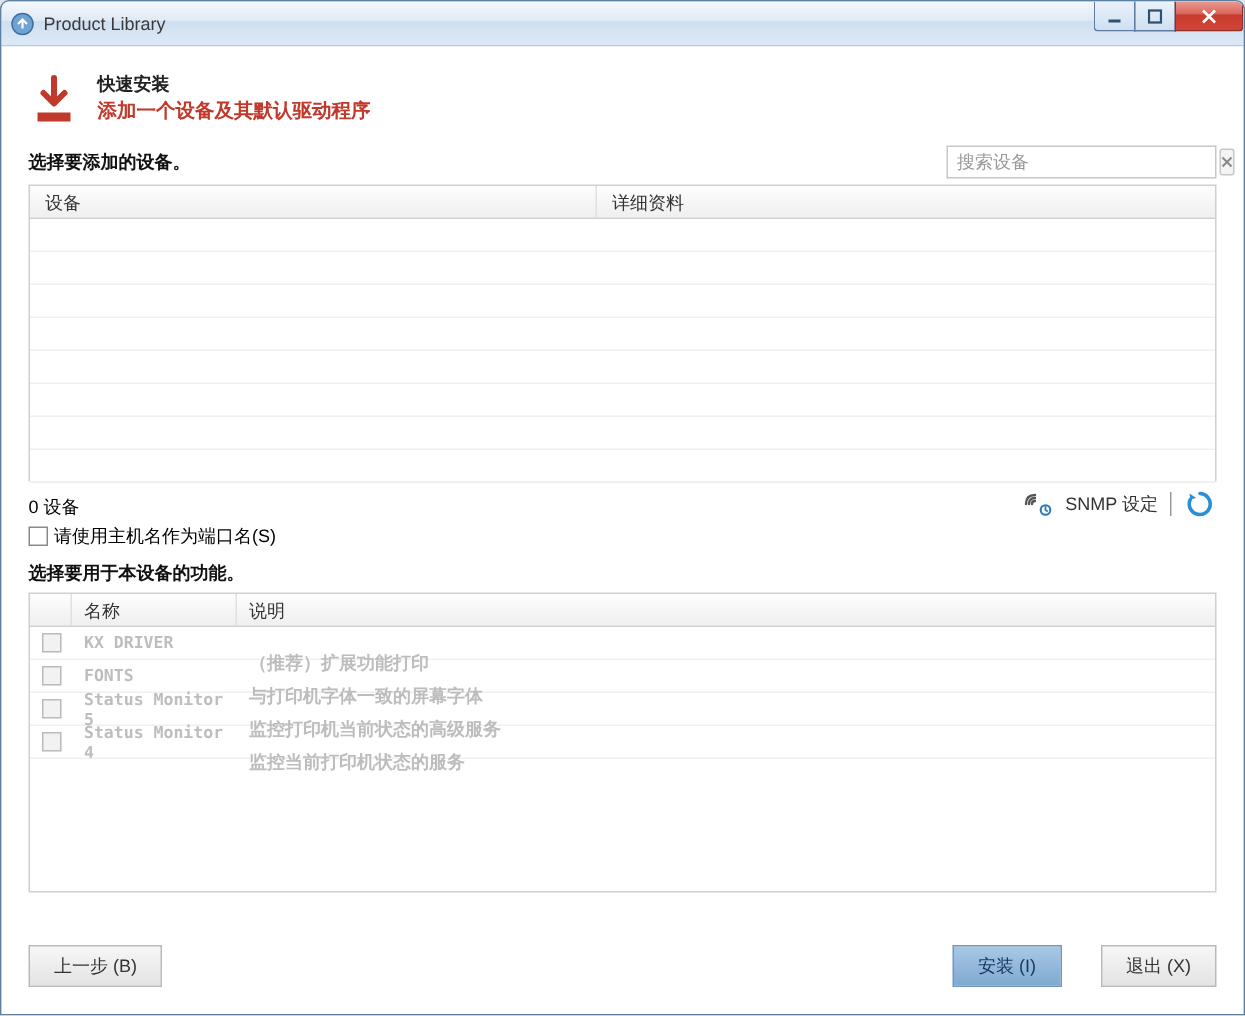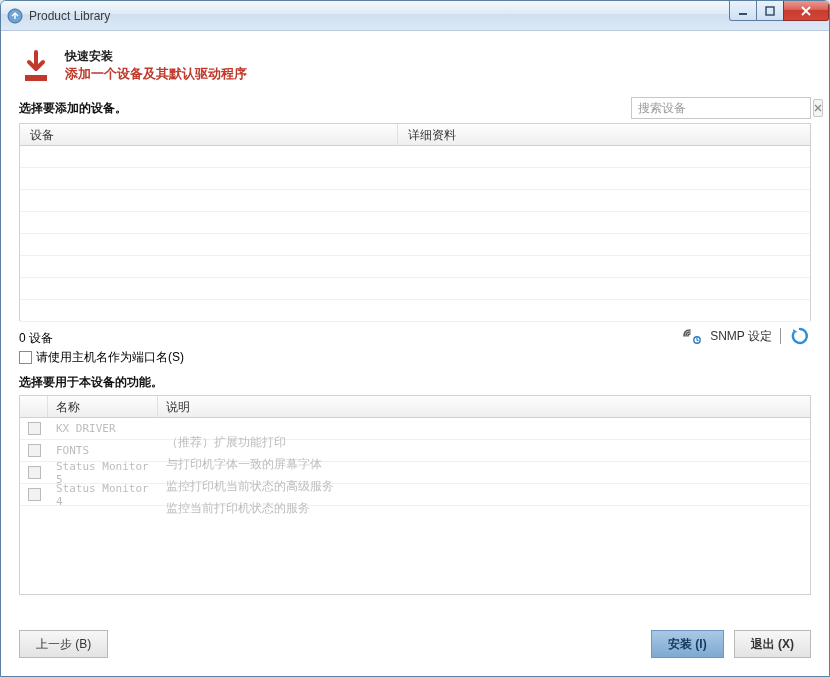--- a/index.html
+++ b/index.html
@@ -49,30 +49,30 @@
 .chk { width:13px; height:13px; border:1px solid #8a8a8a; background:#fff; }
 .chk.dis { background:#f2f2f2; border-color:#bbb; }
 
 .table2 { border:1px solid #d0d0d0; }
 .thead2 { display:flex; background:linear-gradient(#fdfdfd,#efefef); border-bottom:1px solid #d0d0d0; height:22px; }
 .th2 { padding:3px 8px; color:#333; }
 .th2.cc0 { width:28px; border-right:1px solid #e0e0e0; }
 .th2.cc1 { width:110px; border-right:1px solid #e0e0e0; }
 .th2.cc2 { flex:1; }
 .tbody2 { }
-.trow2 { display:flex; align-items:center; height:22px; border-bottom:1px solid #f0f0f0; color:#bdbdbd; }
+.trow2 { display:flex; align-items:center; height:22px; border-bottom:1px solid #f0f0f0; color:#bdbdbd;font-weight:bold; }
 .trow2 .cc0 { width:28px; display:flex; align-items:center; justify-content:center; }
 .trow2 .cc1 { width:110px; padding:0 8px; font-family: Consolas, monospace; font-size:11px; }
 .trow2 .cc2 { flex:1; padding:0 8px;margin-top:28px; }
 .tfill { height: 88px; }
 
 .footer { position:absolute; left:18px; right:18px; bottom:18px; display:flex; justify-content:space-between; }
 .btn { height:28px; padding:0 16px; border:1px solid #b9b9b9; background:linear-gradient(#f7f7f7,#e3e3e3); color:#333; display:inline-flex; align-items:center; font-size:12px;text-align:center; }
 .btn.primary { background:linear-gradient(#a9c8e6,#7fa9d1); border-color:#6f97c0; color:#123a5e; }
-.footer-right { display:flex; gap:10px;font-weight:bold; }
+.footer-right { display:flex; gap:26px; }
 </style>
 </head>
 <body>
 
 <div class="window">
   <div class="titlebar">
     <span class="app-icon">
       <svg width="16" height="16" viewBox="0 0 16 16">
           <circle cx="8" cy="8" r="7" fill="#6fa3d4" stroke="#3a6fa0"></circle>
           <path d="M5 8 L8 5 L11 8 M8 5 V11" stroke="#fff" stroke-width="1.4" fill="none"></path>

